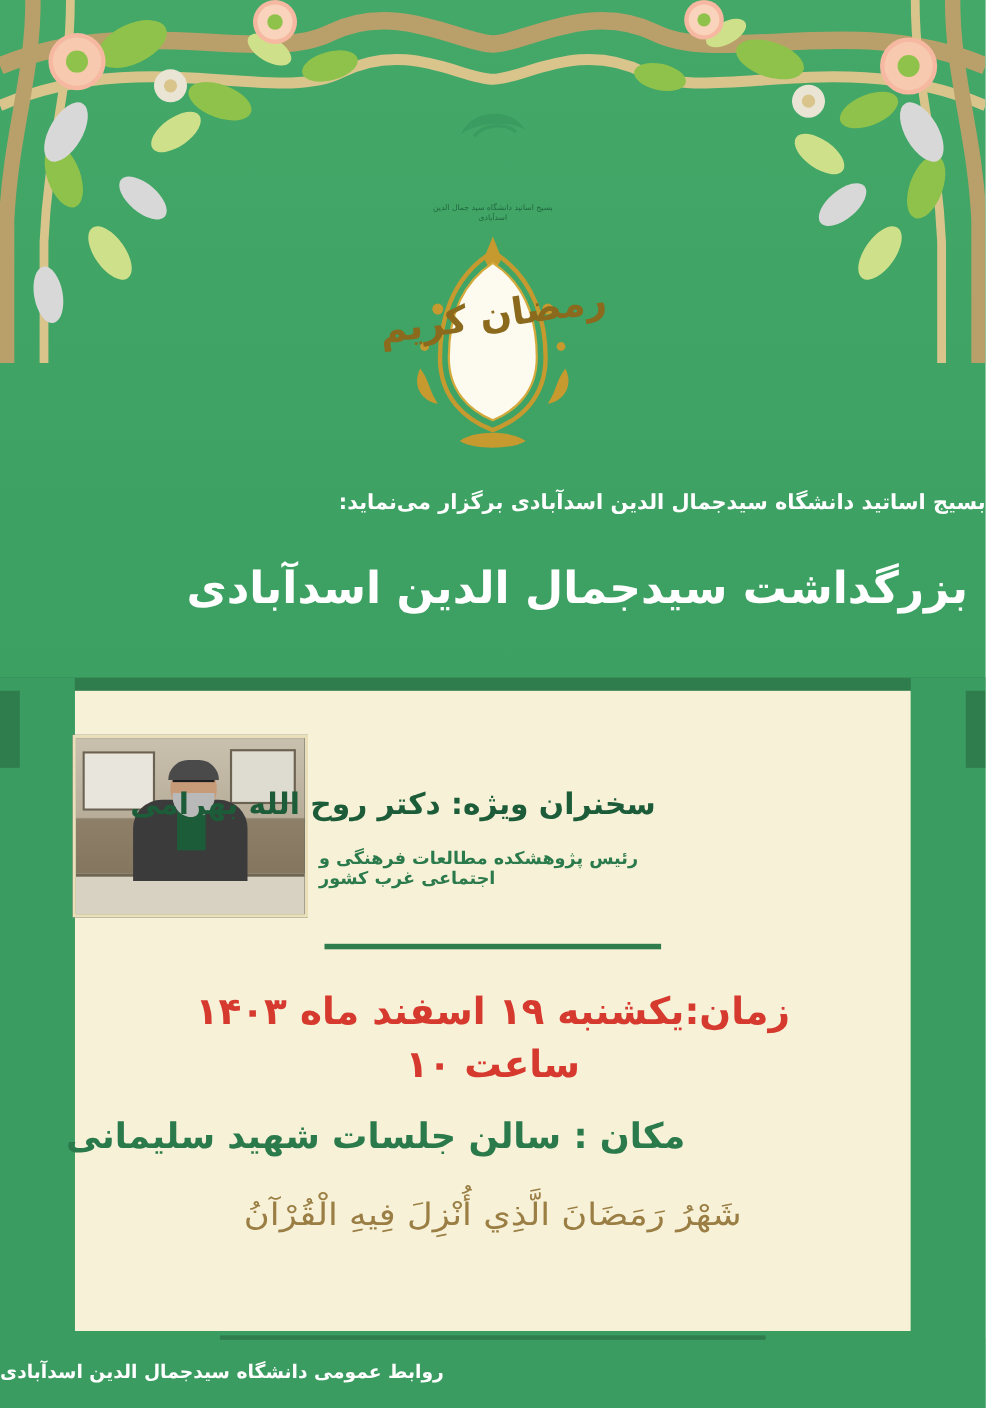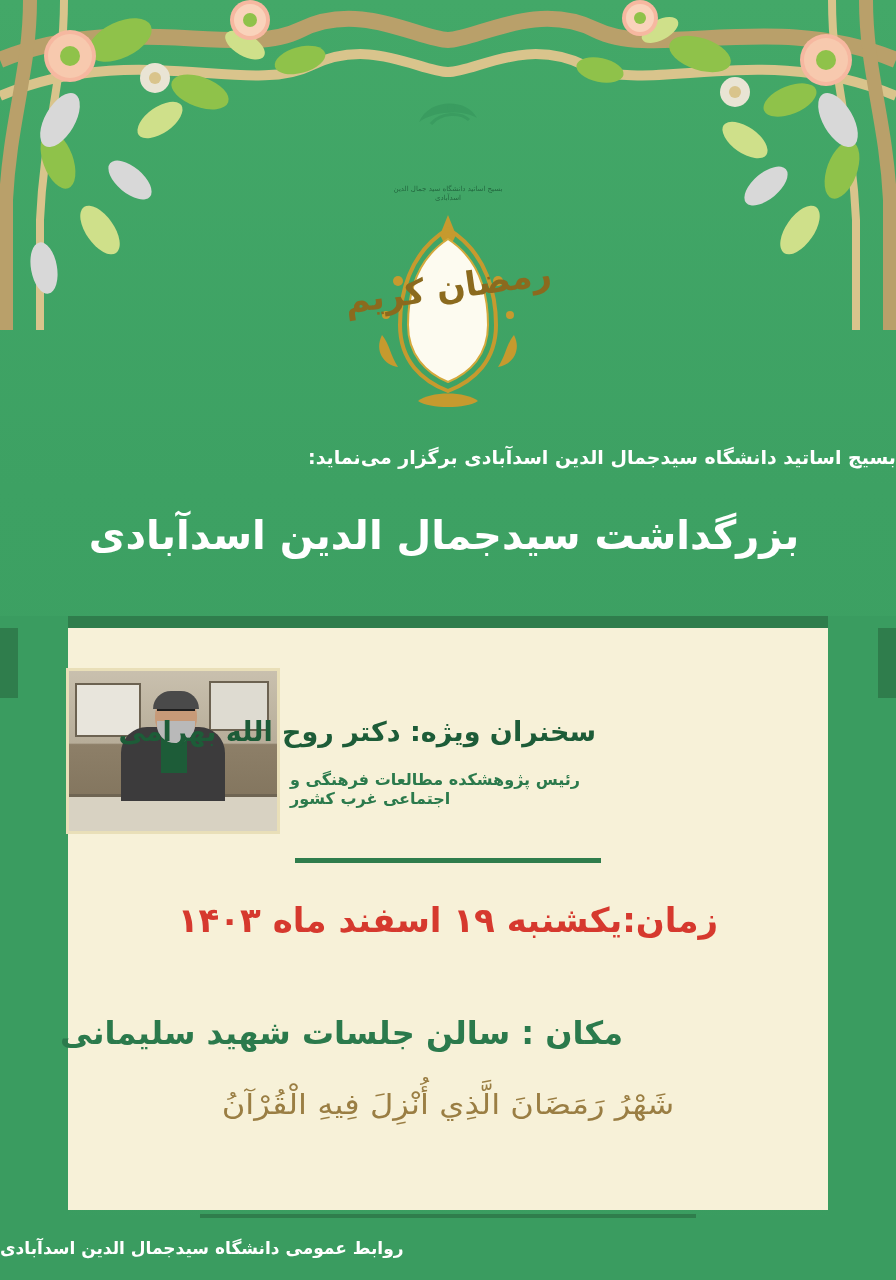--- a/index.html
+++ b/index.html
@@ -139,22 +139,22 @@
     right: 0;
     text-align: right;
     color: #ffffff;
     font-size: 19px;
     font-weight: bold;
   }
   .main-title {
     position: absolute;
     top: 512px;
     left: 0;
-    right: 8px;
-    text-align: center;
+    right: 16px;
+    text-align: right;
     color: #ffffff;
     font-size: 40px;
     font-weight: bold;
     letter-spacing: -1px;
   }
 
   
   .photo {
     position: absolute;
     left: 66px;
@@ -478,20 +478,21 @@
     <div class="photo-person-beard"></div>
     <div class="photo-glasses"></div>
     <div class="photo-person-hair"></div>
   </div>
 
   <div class="speaker-line">سخنران ویژه: دکتر روح الله بهرامی</div>
   <div class="speaker-role">رئیس پژوهشکده مطالعات فرهنگی و اجتماعی غرب کشور</div>
   <div class="divider"></div>
 
   <div class="time-line">زمان:یکشنبه ۱۹ اسفند ماه ۱۴۰۳</div>
+  <div class="time-line2">ساعت ۱۰</div>
   <div class="place-line">مکان : سالن جلسات شهید سلیمانی</div>
 
   <div class="calligraphy">شَهْرُ رَمَضَانَ الَّذِي أُنْزِلَ فِيهِ الْقُرْآنُ</div>
 
   <div class="footer-strip"></div>
   <div class="footer-inner-line"></div>
   <div class="footer-text">روابط عمومی دانشگاه سیدجمال الدین اسدآبادی</div>
 
 </div>
 

